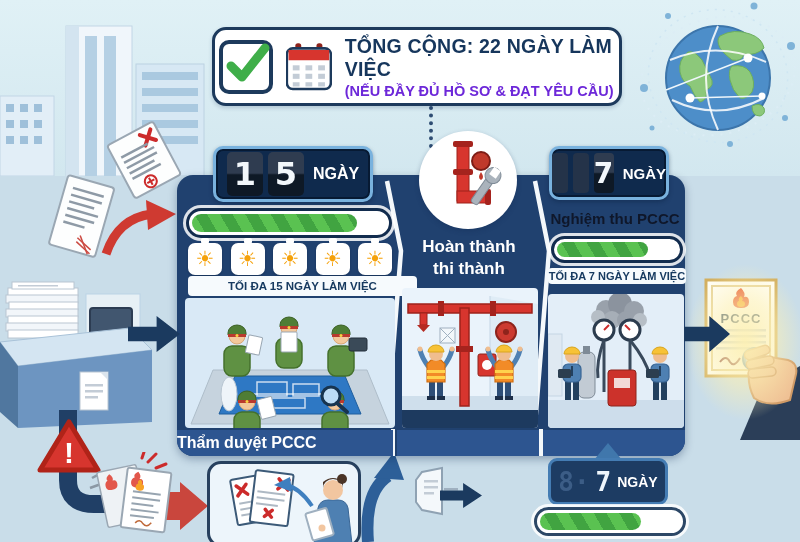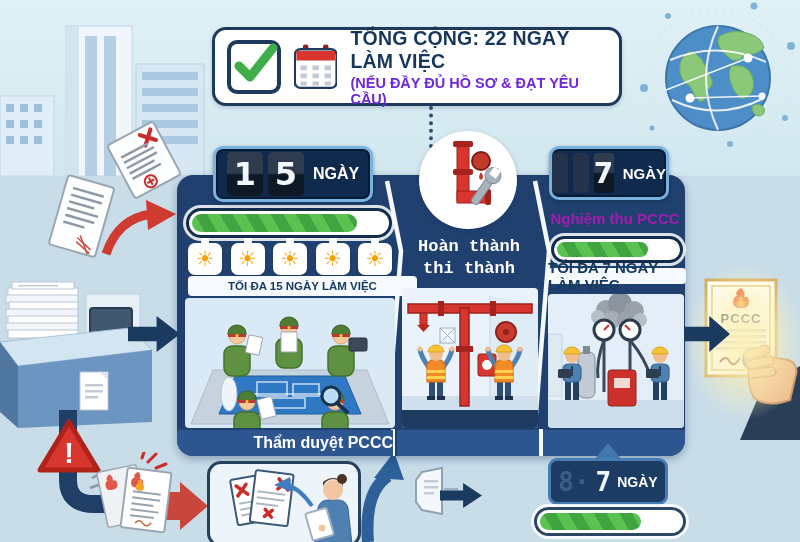--- a/index.html
+++ b/index.html
@@ -5,32 +5,32 @@
   html,body{margin:0;padding:0;background:#fff;}
   .stage{position:relative;width:800px;height:542px;overflow:hidden;
          font-family:"Liberation Sans",sans-serif;background:#c9dde9;}
   .abs{position:absolute;}
   svg.sv{position:absolute;display:block;}
 
   .sky{left:0;top:0;width:800px;height:176px;background:linear-gradient(#e0f1f6,#d2e7ef);}
 
   
   .banner{left:212px;top:27px;width:410px;height:79px;background:#fff;border:3px solid #1d3a5c;
-          border-radius:14px;display:flex;align-items:center;gap:13px;padding:0 12px;box-sizing:border-box;z-index:6;
+          border-radius:14px;display:flex;align-items:center;gap:13px;padding:0 4px;box-sizing:border-box;z-index:6;
           box-shadow:0 2px 4px rgba(20,50,90,.2);}
   .chk{width:46px;height:46px;border:4px solid #1d3a5c;border-radius:10px;position:relative;flex:0 0 auto;}
   .banner-text{display:flex;flex-direction:column;gap:2px;}
   .banner-title{font-size:19.5px;font-weight:800;color:#16365c;letter-spacing:.2px;}
   .banner-sub{font-size:14.5px;font-weight:700;color:#6d28d9;}
   .dotline{left:429px;top:106px;height:42px;width:0;border-left:4px dotted #2e4d73;z-index:2;}
 
   
   .panel{left:177px;top:175px;width:508px;height:281px;background:#20416f;border-radius:16px;
          box-shadow:0 3px 8px rgba(15,40,80,.35);z-index:2;}
-  .barseg{position:absolute;bottom:0;height:26px;background:#2d5590;display:flex;align-items:center;justify-content:flex-end;}
+  .barseg{position:absolute;bottom:0;height:26px;background:#2d5590;display:flex;align-items:center;justify-content:flex-start;}
   .seg1{left:0;width:216px;border-radius:0 0 0 16px;}
   .seg2{left:220px;width:142px;}
   .seg3{left:366px;width:142px;border-radius:0 0 16px 0;}
   .seg-title{color:#fff;font-size:16px;font-weight:800;}
 
   
   .fcounter{display:flex;align-items:center;justify-content:center;gap:5px;background:#0f2a4d;
             border:3px solid #79b2de;border-radius:10px;box-sizing:border-box;z-index:6;
             box-shadow:0 2px 4px rgba(10,30,60,.4), inset 0 0 0 2px #071a33;}
   .ftile{width:36px;height:44px;border-radius:5px;color:#f2f7fb;
@@ -54,22 +54,22 @@
                width:8px;height:6px;background:#fff;border-radius:2px;}
 
   .maxlabel{background:#f6fafd;border-radius:4px;color:#173a60;font-weight:800;display:flex;
             align-items:center;justify-content:center;z-index:4;}
 
   .scenebox{border-radius:4px;overflow:hidden;z-index:4;}
 
   .circlewrap{left:419px;top:131px;width:98px;height:98px;background:#fff;border-radius:50%;z-index:6;
               box-shadow:0 2px 5px rgba(15,40,80,.3);}
   .cons-title{left:398px;top:236px;width:142px;text-align:center;color:#fff;font-size:17px;font-weight:800;
-              line-height:22px;z-index:4;font-family:Liberation Mono, monospace;}
-  .acc-title{left:545px;top:210px;width:140px;text-align:center;color:#a21caf;font-size:15px;font-weight:800;z-index:4;}
+              line-height:22px;z-index:4;}
+  .acc-title{left:545px;top:210px;width:140px;text-align:center;color:#0f172a;font-size:15px;font-weight:800;z-index:4;}
 
   .pointer-up{left:594px;top:443px;width:0;height:0;border-left:14px solid transparent;
               border-right:14px solid transparent;border-bottom:17px solid #4077ac;z-index:3;}
 
   .dcounter{left:548px;top:458px;width:120px;height:47px;background:#1d3c63;border:3px solid #447cb3;
             border-radius:9px;box-sizing:border-box;display:flex;align-items:center;justify-content:center;gap:6px;z-index:4;}
   .seg-ghost{color:#3c5d86;font:800 26px "DejaVu Sans Mono",monospace;}
   .seg-lit{color:#eef5fc;font:800 26px "DejaVu Sans Mono",monospace;}
   .dunit{color:#fff;font-size:14px;font-weight:800;}
 
@@ -317,21 +317,21 @@
     <span class="ltile">7</span>
     <span class="funit" style="font-size:15px">NGÀY</span>
   </div>
 
   <div class="abs acc-title">Nghiệm thu PCCC</div>
 
   <div class="abs pbar" style="left:551px;top:236px;width:132px;height:27px">
     <div class="pfill" style="width: 76%;"></div>
   </div>
 
-  <div class="abs maxlabel" style="left:548px;top:268px;width:138px;height:16px;font-size:15px">TỐI ĐA 7 NGÀY LÀM VIỆC</div>
+  <div class="abs maxlabel" style="left:548px;top:268px;width:138px;height:16px;font-size:11px">TỐI ĐA 7 NGÀY LÀM VIỆC</div>
 
   <svg class="sv scenebox" style="left:548px;top:294px" width="136" height="134" viewBox="0 0 136 134">
     <defs>
       <g id="inspector">
         <rect x="-7" y="14" width="6" height="20" fill="#22405f"></rect>
           <rect x="1" y="14" width="6" height="20" fill="#22405f"></rect>
         <rect x="-9" y="-2" width="18" height="18" rx="5" fill="#4e80b2" stroke="#3a6695" stroke-width="1.2"></rect>
         <line x1="0" y1="0" x2="0" y2="10" stroke="#22405f" stroke-width="2"></line>
         <circle cx="0" cy="-10" r="7" fill="#f0bd8e"></circle>
         <path d="M-8,-12 a8,7 0 0 1 16,0 z" fill="#f7c236" stroke="#d9a51e" stroke-width="1"></path>

